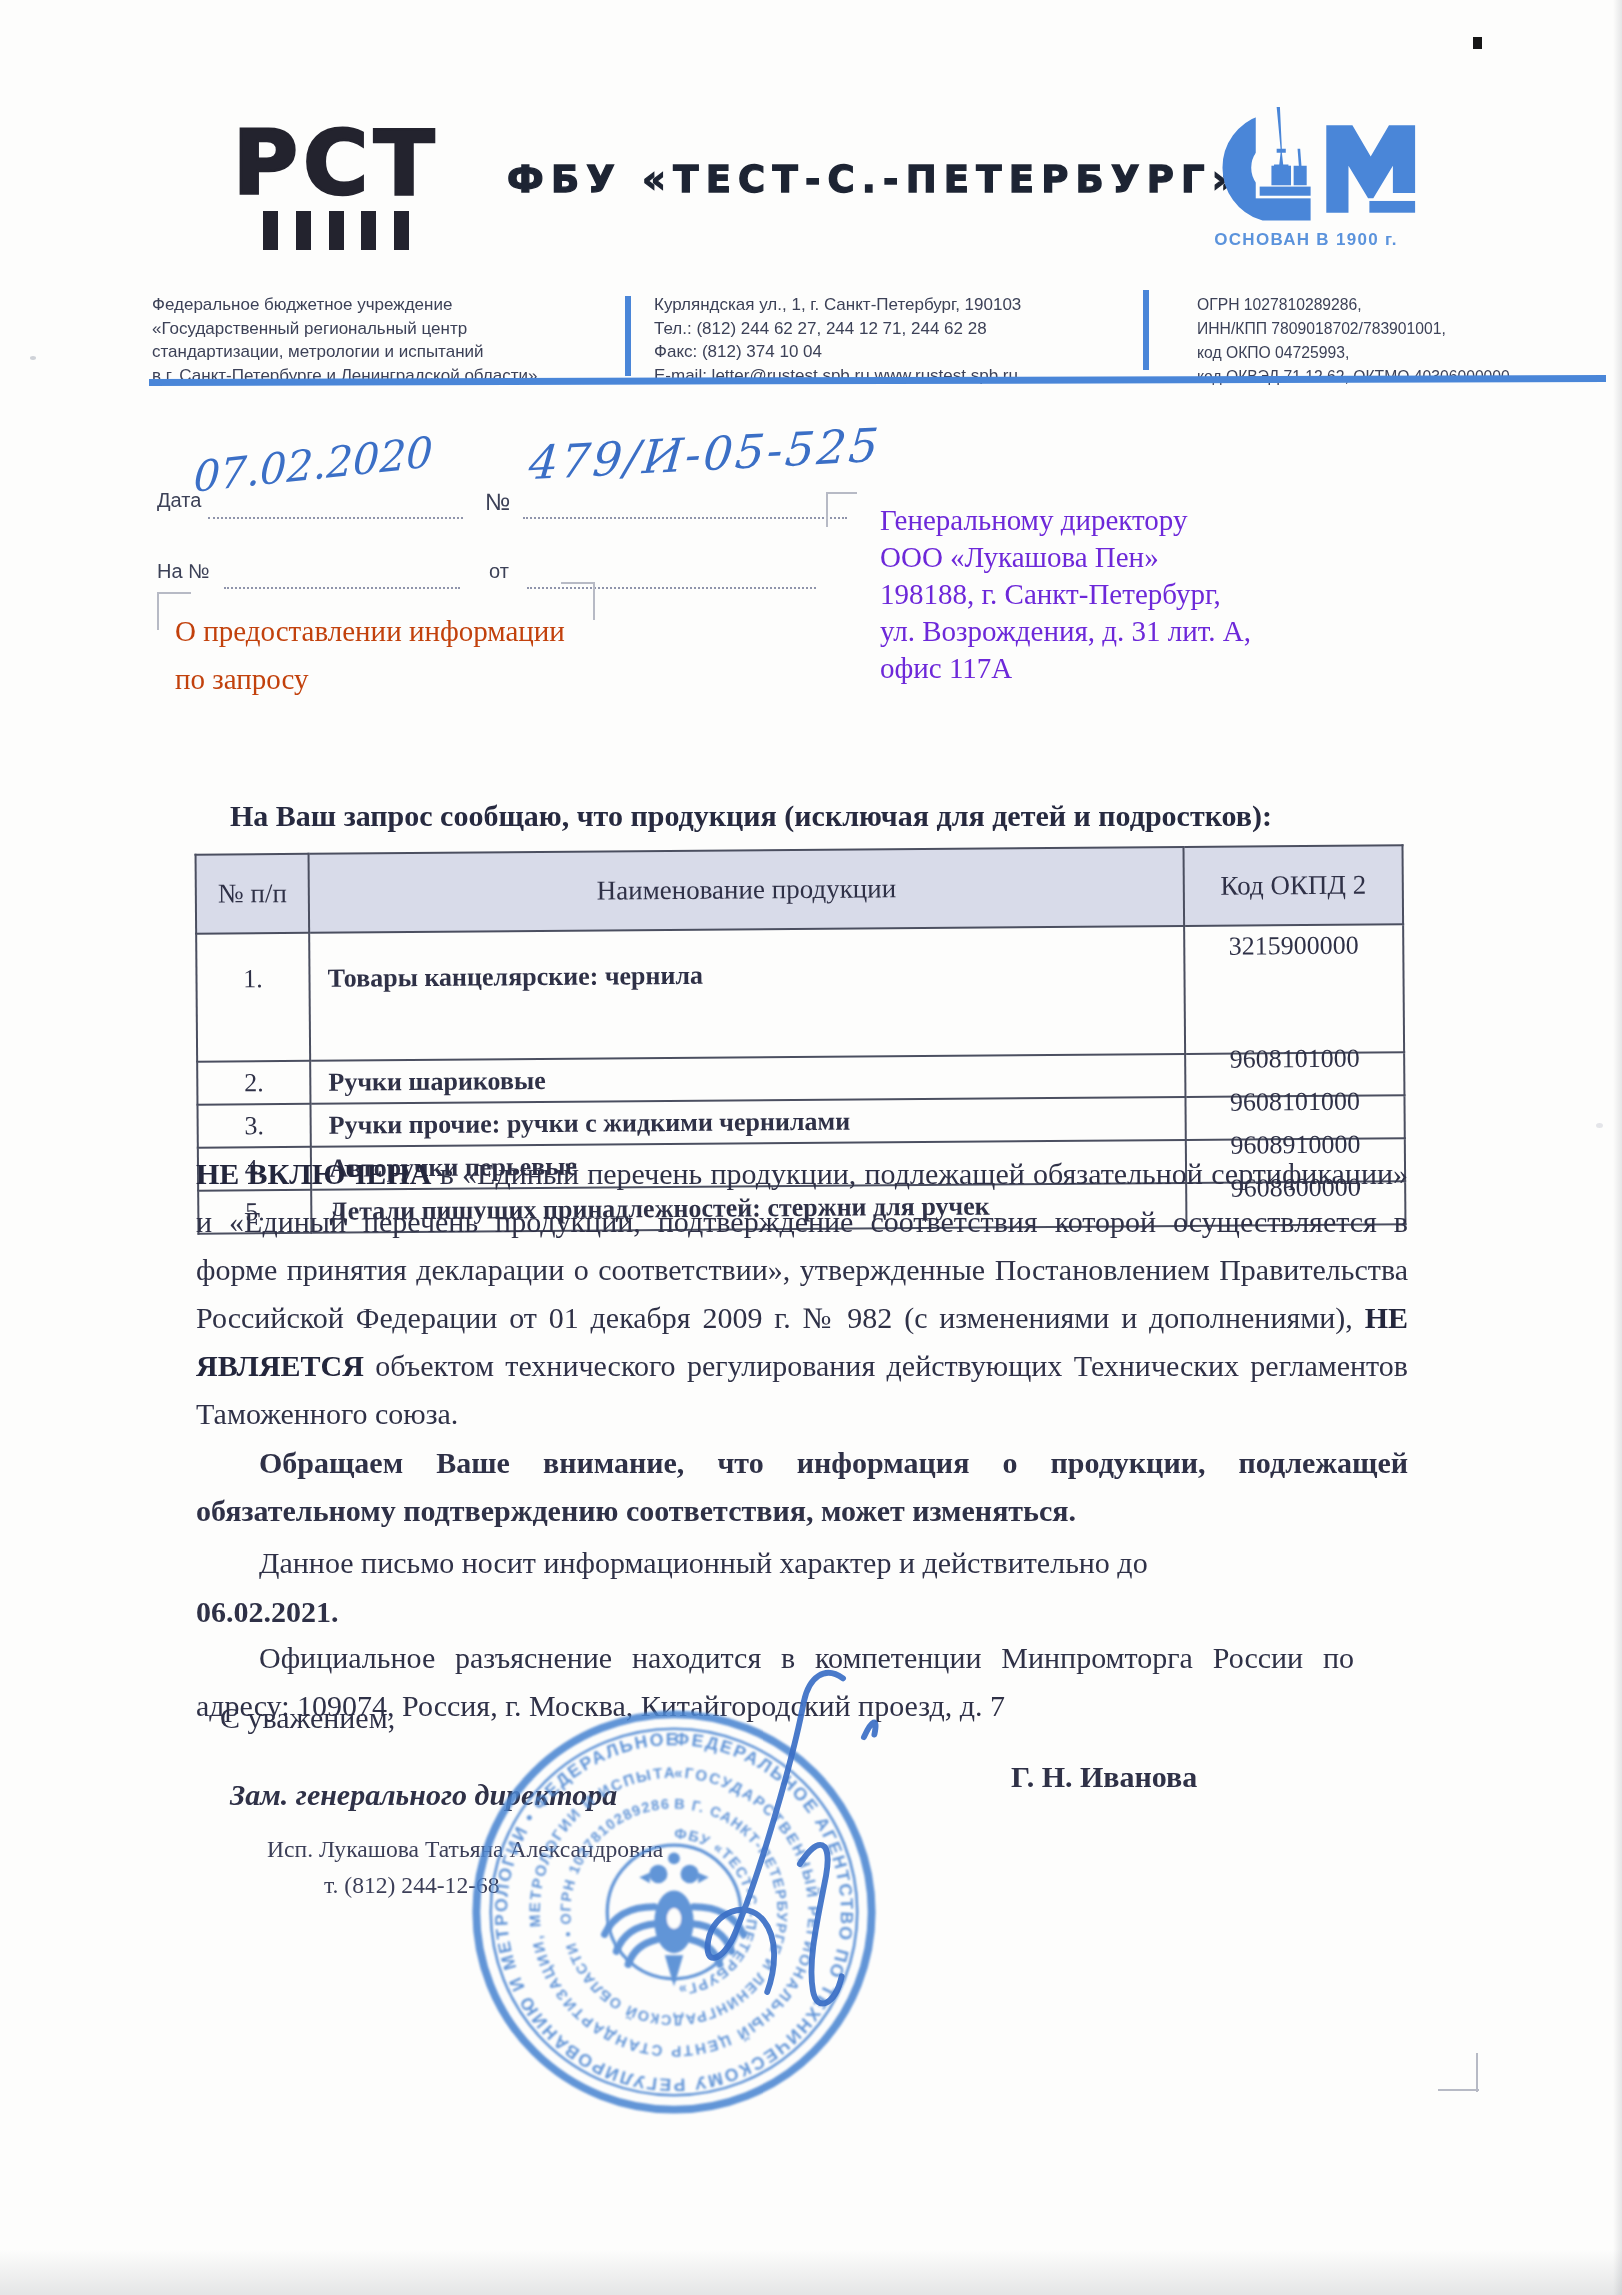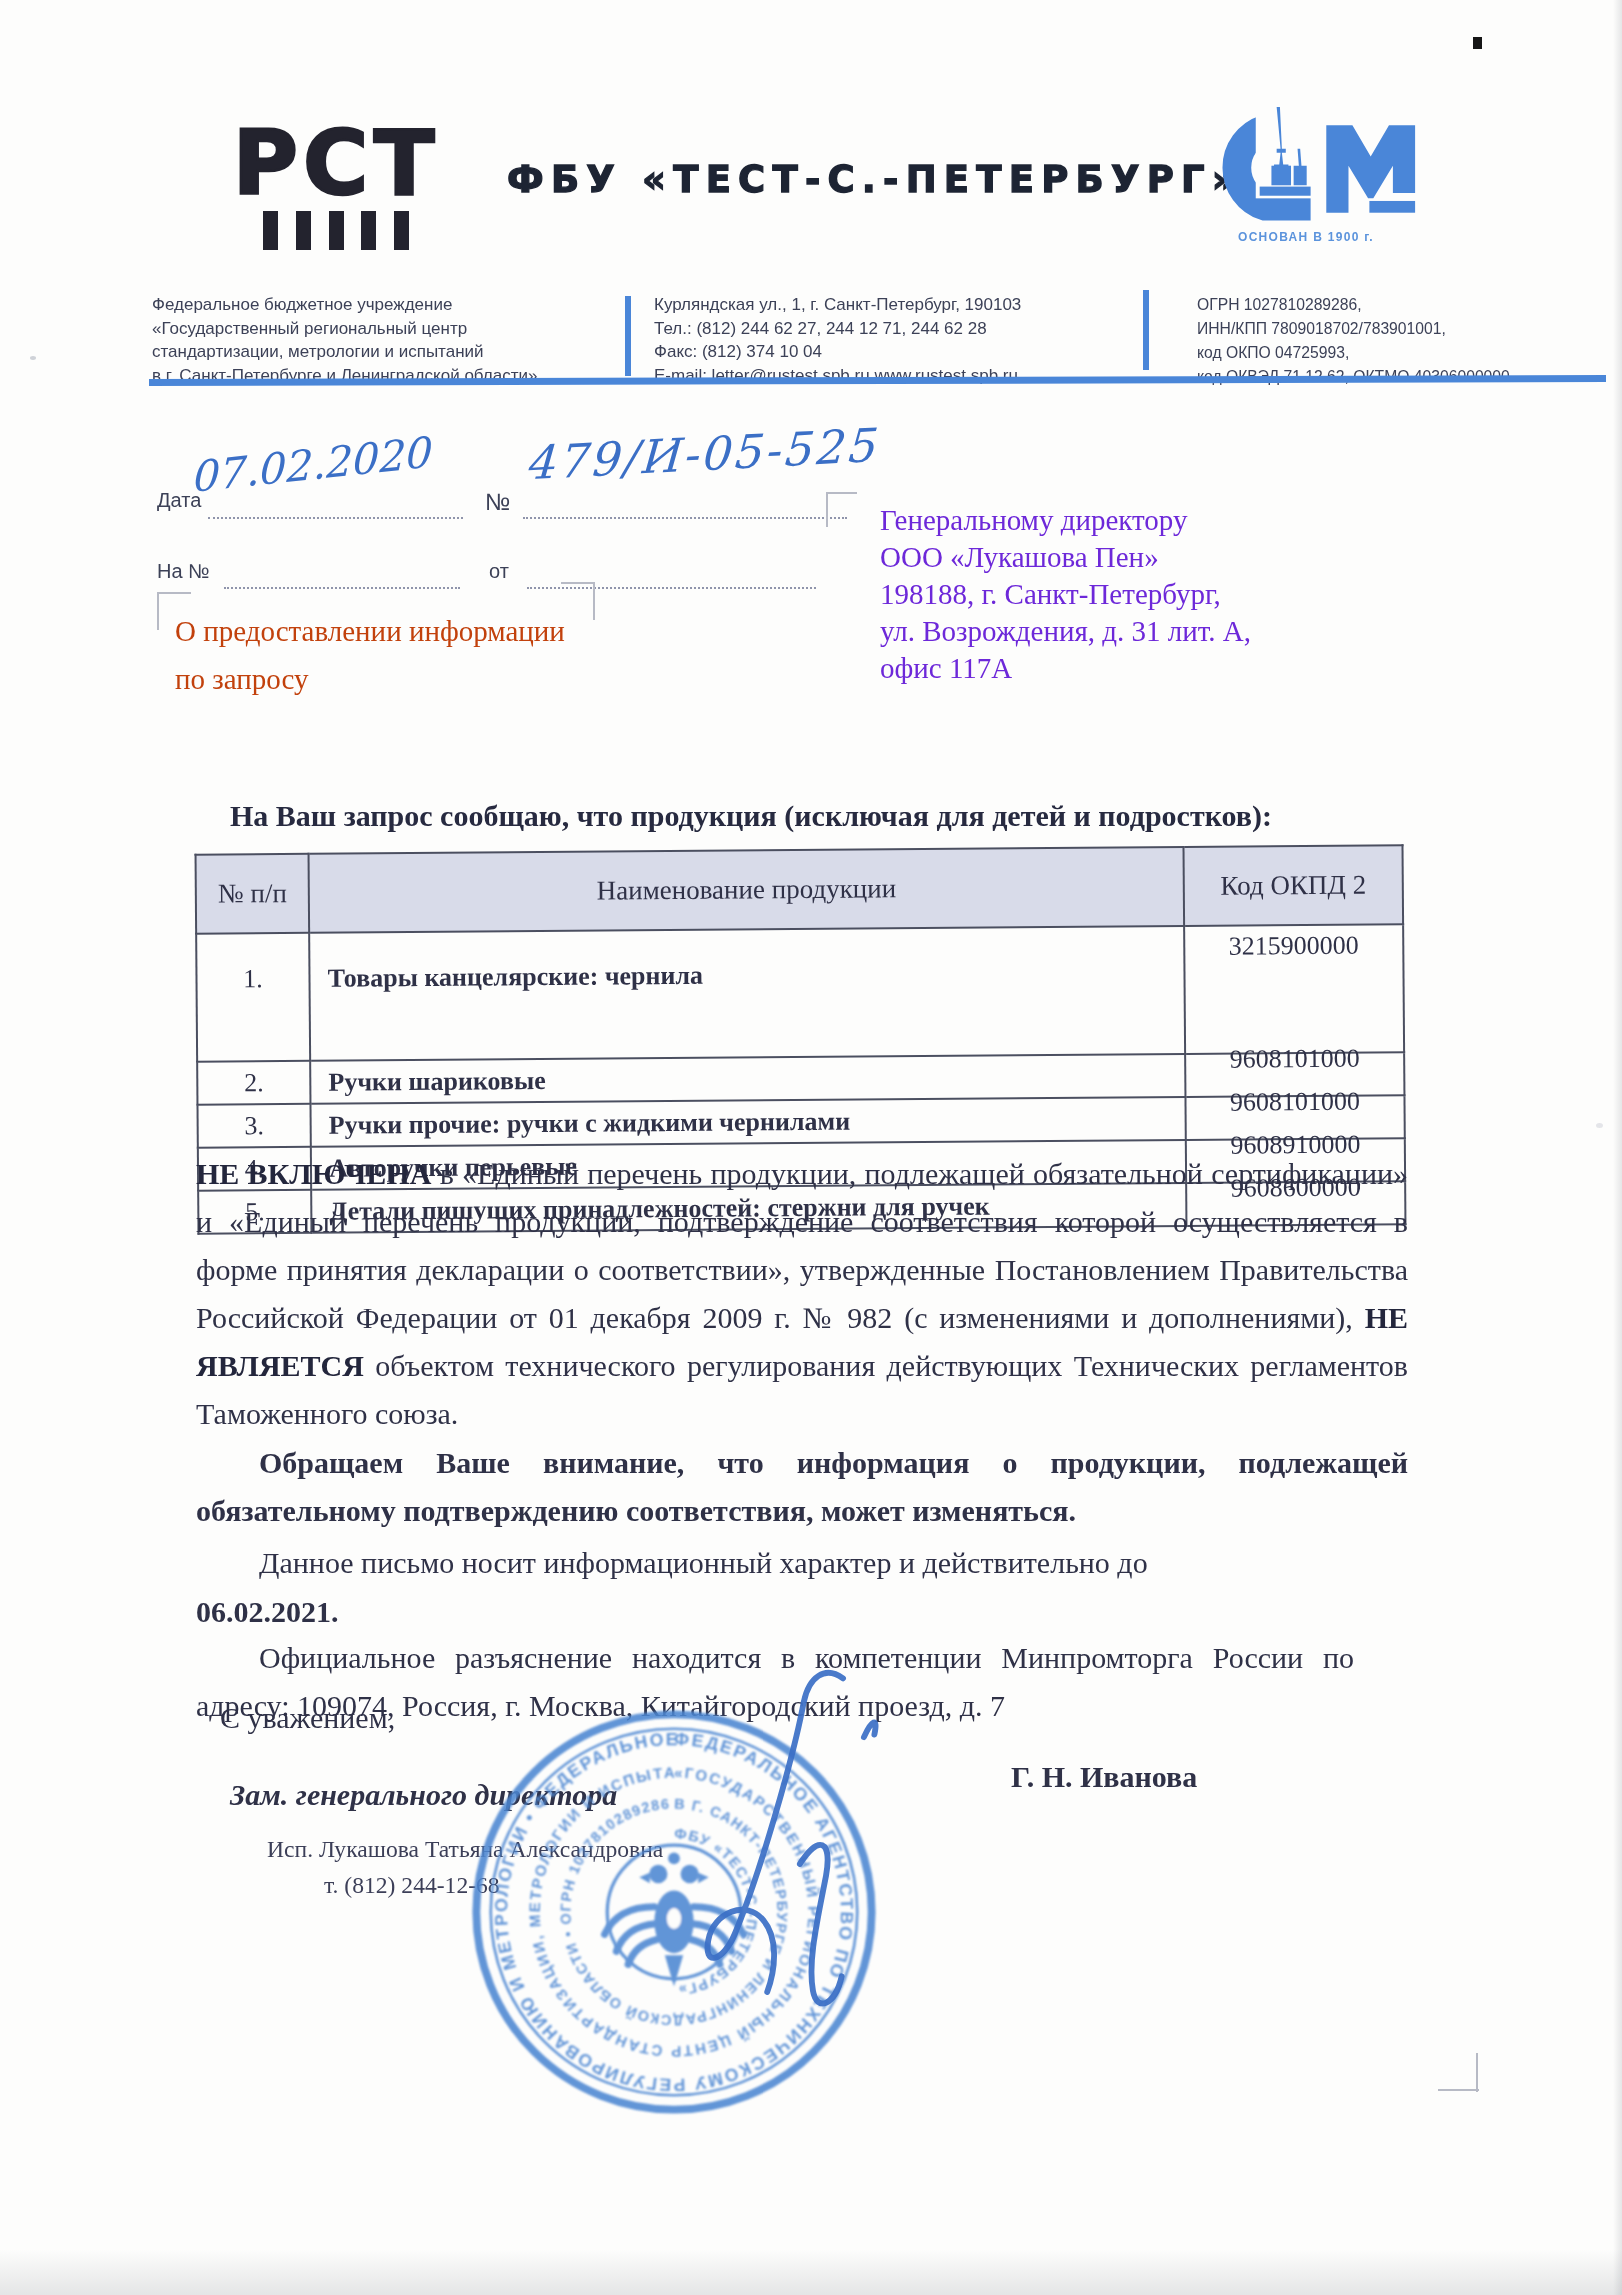--- a/index.html
+++ b/index.html
@@ -20,21 +20,21 @@
   .rst-dash{width:15px;height:39px;background:#23232e;}
   .org-title{
     position:absolute;left:507px;top:158px;width:693px;
     font-family:"DejaVu Sans","Liberation Sans",sans-serif;font-weight:900;
     font-size:37px;letter-spacing:7.2px;color:#1d2433;-webkit-text-stroke:1.3px #1d2433;white-space:nowrap;
   }
   .sm-logo{position:absolute;left:1198px;top:103px;width:220px;height:128px;}
   .founded{
     position:absolute;left:1191px;top:230px;width:230px;text-align:center;
     font-family:"Liberation Sans","DejaVu Sans",sans-serif;font-weight:bold;
-    font-size:12px;letter-spacing:1.3px;color:#5b93dc;
+    font-size:17px;letter-spacing:1.3px;color:#5b93dc;
   }
   .addr{position:absolute;top:293px;font-family:"Liberation Sans","DejaVu Sans",sans-serif;
         font-size:17px;line-height:23.6px;color:#3c4157;}
   .addr.c1{left:152px;width:464px;}
   .addr.c2{left:654px;width:471px;}
   .addr.c3{left:1197px;width:432px;font-size:15.7px;line-height:24px;}
   .vline{position:absolute;width:5.9px;height:80px;background:#4a86d8;}
   .vl1{left:625px;top:296px;}
   .vl2{left:1143px;top:290px;}
   .hline{position:absolute;left:149px;top:377px;width:1457px;height:7.2px;background:#4a86d8;transform:rotate(-0.15deg);}

